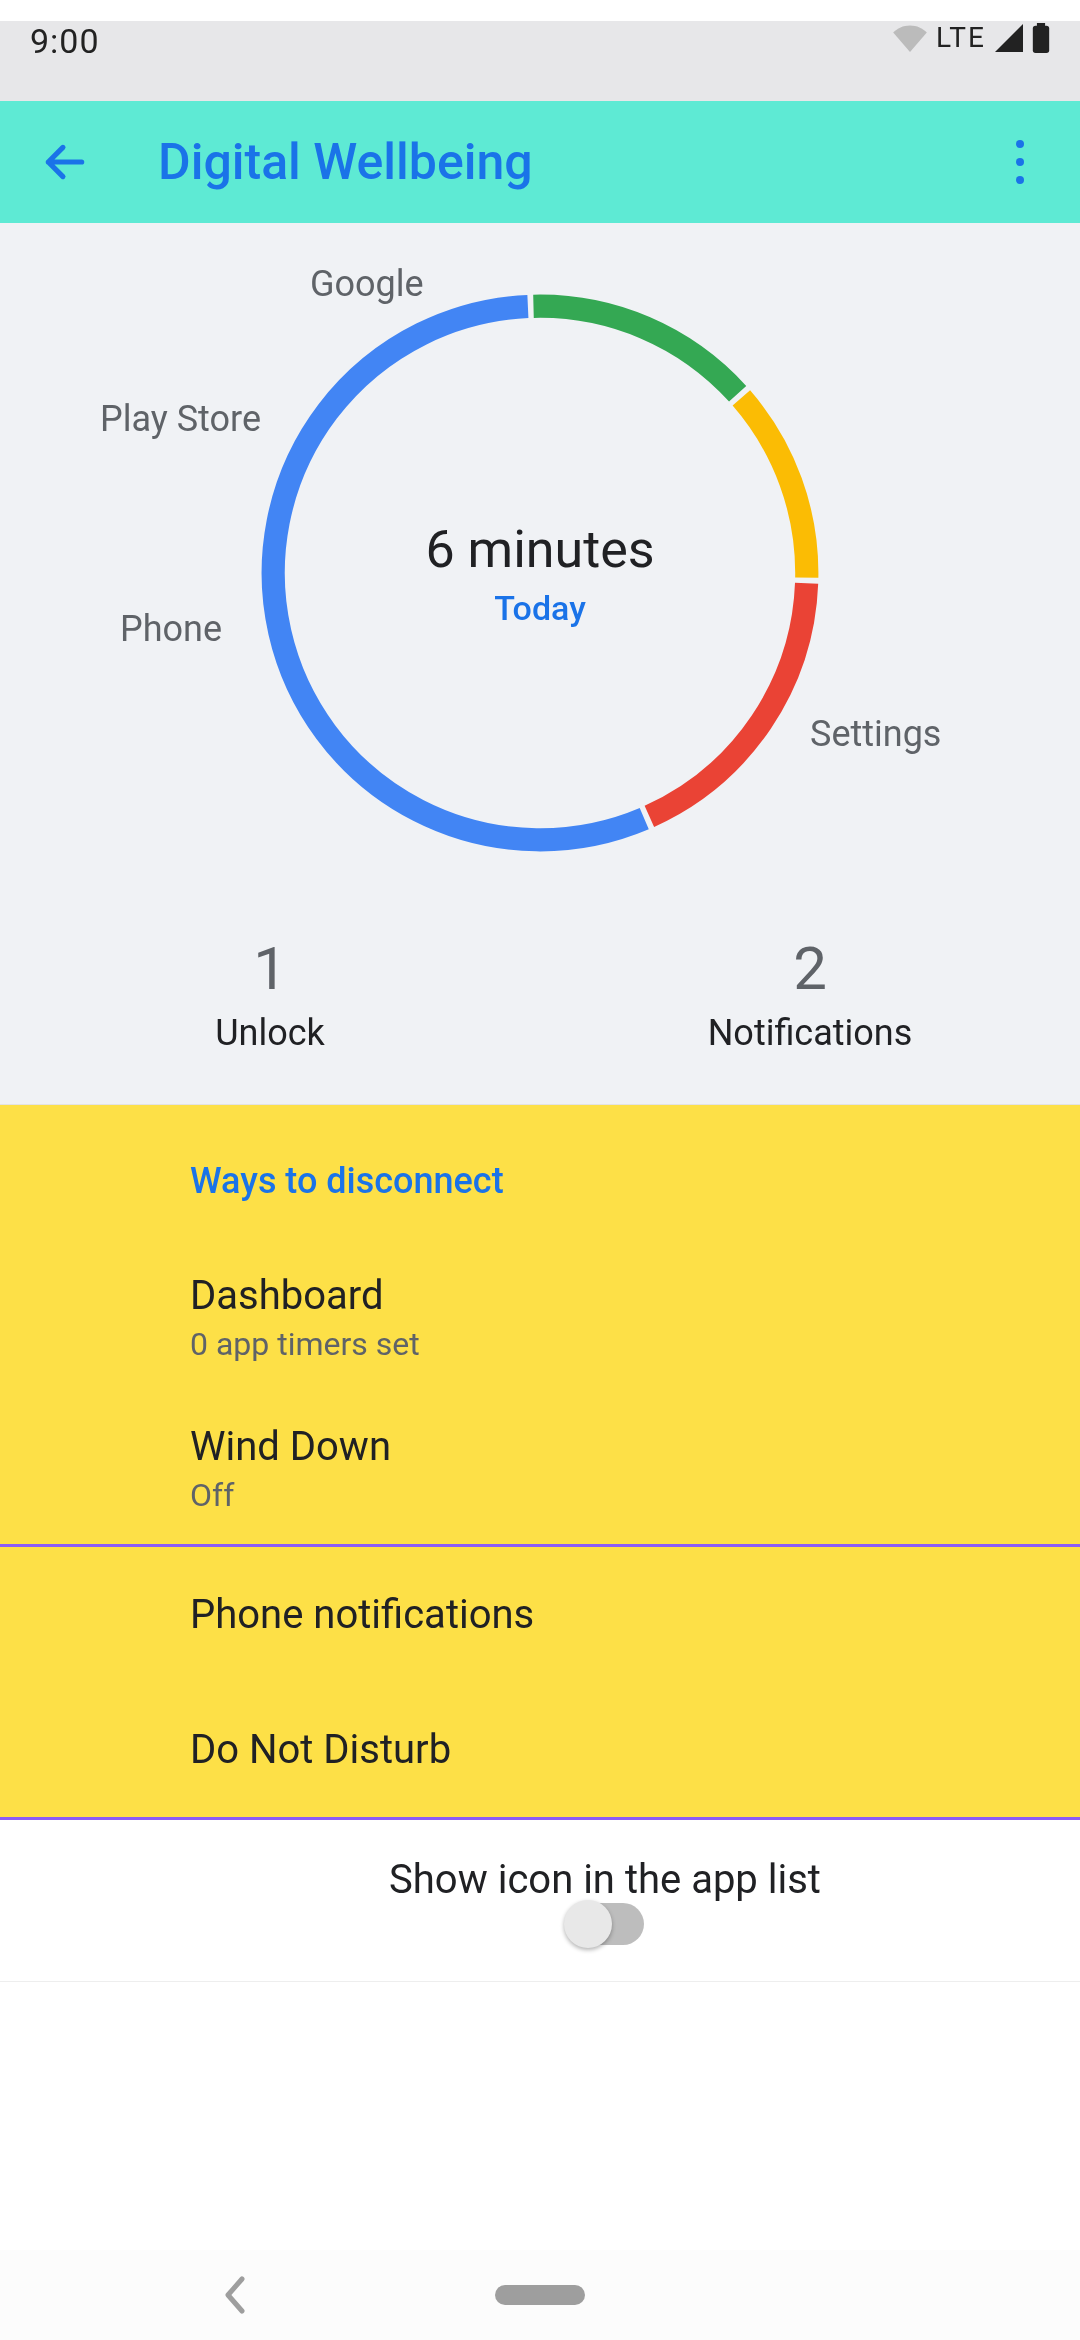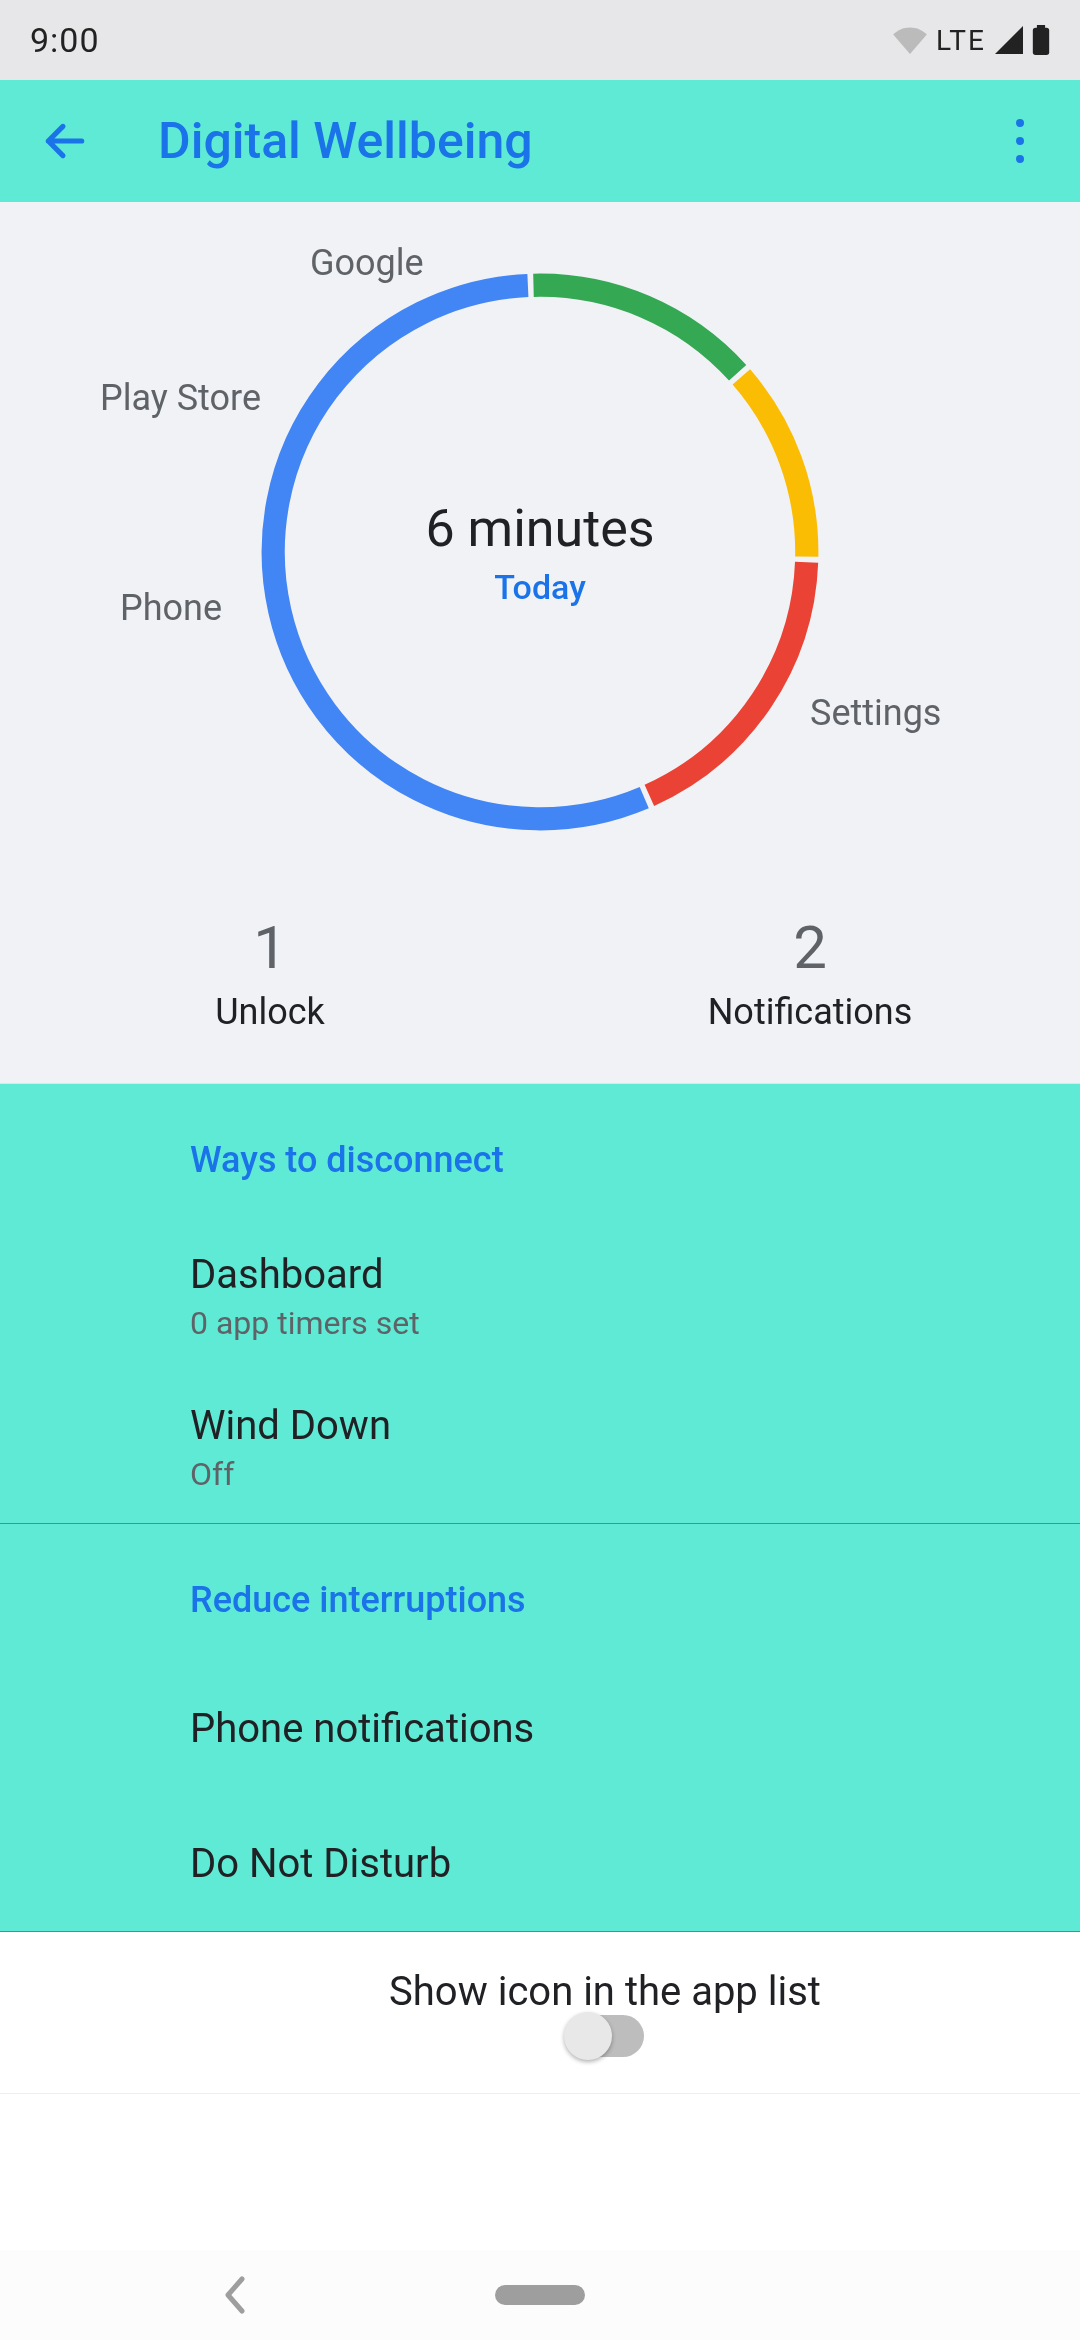--- a/index.html
+++ b/index.html
@@ -1,17 +1,17 @@
 <!DOCTYPE html>
 <html><head>
 <meta charset="utf-8">
 <style>
   * { box-sizing: border-box; margin: 0; padding: 0; }
   html, body { width: 1080px; height: 2340px; font-family: Roboto, "Helvetica Neue", Arial, sans-serif; background: #fff; }
-  .statusbar { height: 80px; background:#e7e7e9; display:flex; align-items:center; justify-content:space-between; padding:0 30px; color:#222; }
+  .statusbar { height: 80px; background:#e7e7e9; display:flex; align-items:flex-start; justify-content:space-between; padding:0 30px; color:#222;margin-top:21px; }
   .statusbar .time { font-size:34px; font-weight:400; letter-spacing:1px;}
   .status-icons { display:flex; align-items:center; gap:8px; }
   .status-icons span { display:inline-flex; align-items:center; }
   .lte { font-size:28px; letter-spacing:2px; font-weight:400; color:#222; }
   .appbar { height:122px; background:#5eead4; display:flex; align-items:center; padding:0 30px; }
   .back-btn { width:70px; height:70px; display:flex; align-items:center; justify-content:center; }
   .appbar-title { font-size:50px; font-weight:500; color:#1a73e8; margin-left:58px; flex:1; }
   .more-btn { width:60px; height:60px; display:flex; align-items:center; justify-content:center;}
   .dot { width:8px; height:8px; border-radius:50%; background:#1a73e8; }
   .more-btn .dots { display:flex; flex-direction:column; gap:10px; align-items:center; }
@@ -19,21 +19,21 @@
   .chart-area { position:relative; width:100%; height:660px; }
   .donut { position:absolute; left:50%; top:50%; transform:translate(-50%, -50%); }
   .donut-center { position:absolute; left:50%; top:50%; transform:translate(-50%, -50%); text-align:center; }
   .donut-center .big { font-size:52px; color:#202124; font-weight:400; }
   .donut-center .sub { font-size:34px; color:#1a73e8; font-weight:500; margin-top:8px; }
   .chart-label { position:absolute; font-size:36px; color:#5f6368; }
   .counters { display:flex; padding:30px 0 40px 0; }
   .counter { flex:1; text-align:center; }
   .counter .num { font-size:60px; color:#5f6368; font-weight:400; }
   .counter .lbl { font-size:36px; color:#202124; margin-top:8px; }
-  .section { background:#5eead4; border-bottom:1px solid #8b5cf6; }
+  .section { background:#fde047; border-bottom:3px solid #8b5cf6; }
   .section-header { padding:55px 0 40px 190px; font-size:36px; font-weight:500; color:#1a73e8; }
   .list-item { padding:30px 40px 30px 190px; }
   .list-item .title { font-size:40px; color:#202124; }
   .list-item .subtitle { font-size:32px; color:#5f6368; margin-top:6px; }
   .list-item.single { padding-top:44px; padding-bottom:44px; }
   .toggle-row { display:flex; align-items:center; padding:36px 60px 36px 190px; border-bottom:1px solid #eeeeee;flex-direction:column;}
   .toggle-row .title { font-size:40px; color:#202124; flex:1; }
   .switch { width:78px; height:42px; border-radius:21px; background:#bdbdbd; position:relative; }
   .switch .knob { position:absolute; left:-2px; top:-3px; width:48px; height:48px; border-radius:50%; background:#e8e8e8; box-shadow:0 2px 4px rgba(0,0,0,0.3); }
   .navbar { position:absolute; bottom:0; left:0; right:0; height:90px; background:#fcfcfc; display:flex; align-items:center; justify-content:center; }
@@ -120,21 +120,20 @@
     <div class="title">Dashboard</div>
     <div class="subtitle">0 app timers set</div>
   </div>
   <div class="list-item">
     <div class="title">Wind Down</div>
     <div class="subtitle">Off</div>
   </div>
 </div>
 
 <div class="section">
-  <div class="section-header">Reduce interruptions</div>
   <div class="list-item single">
     <div class="title">Phone notifications</div>
   </div>
   <div class="list-item single">
     <div class="title">Do Not Disturb</div>
   </div>
 </div>
 
 <div class="toggle-row">
   <div class="title">Show icon in the app list</div>

